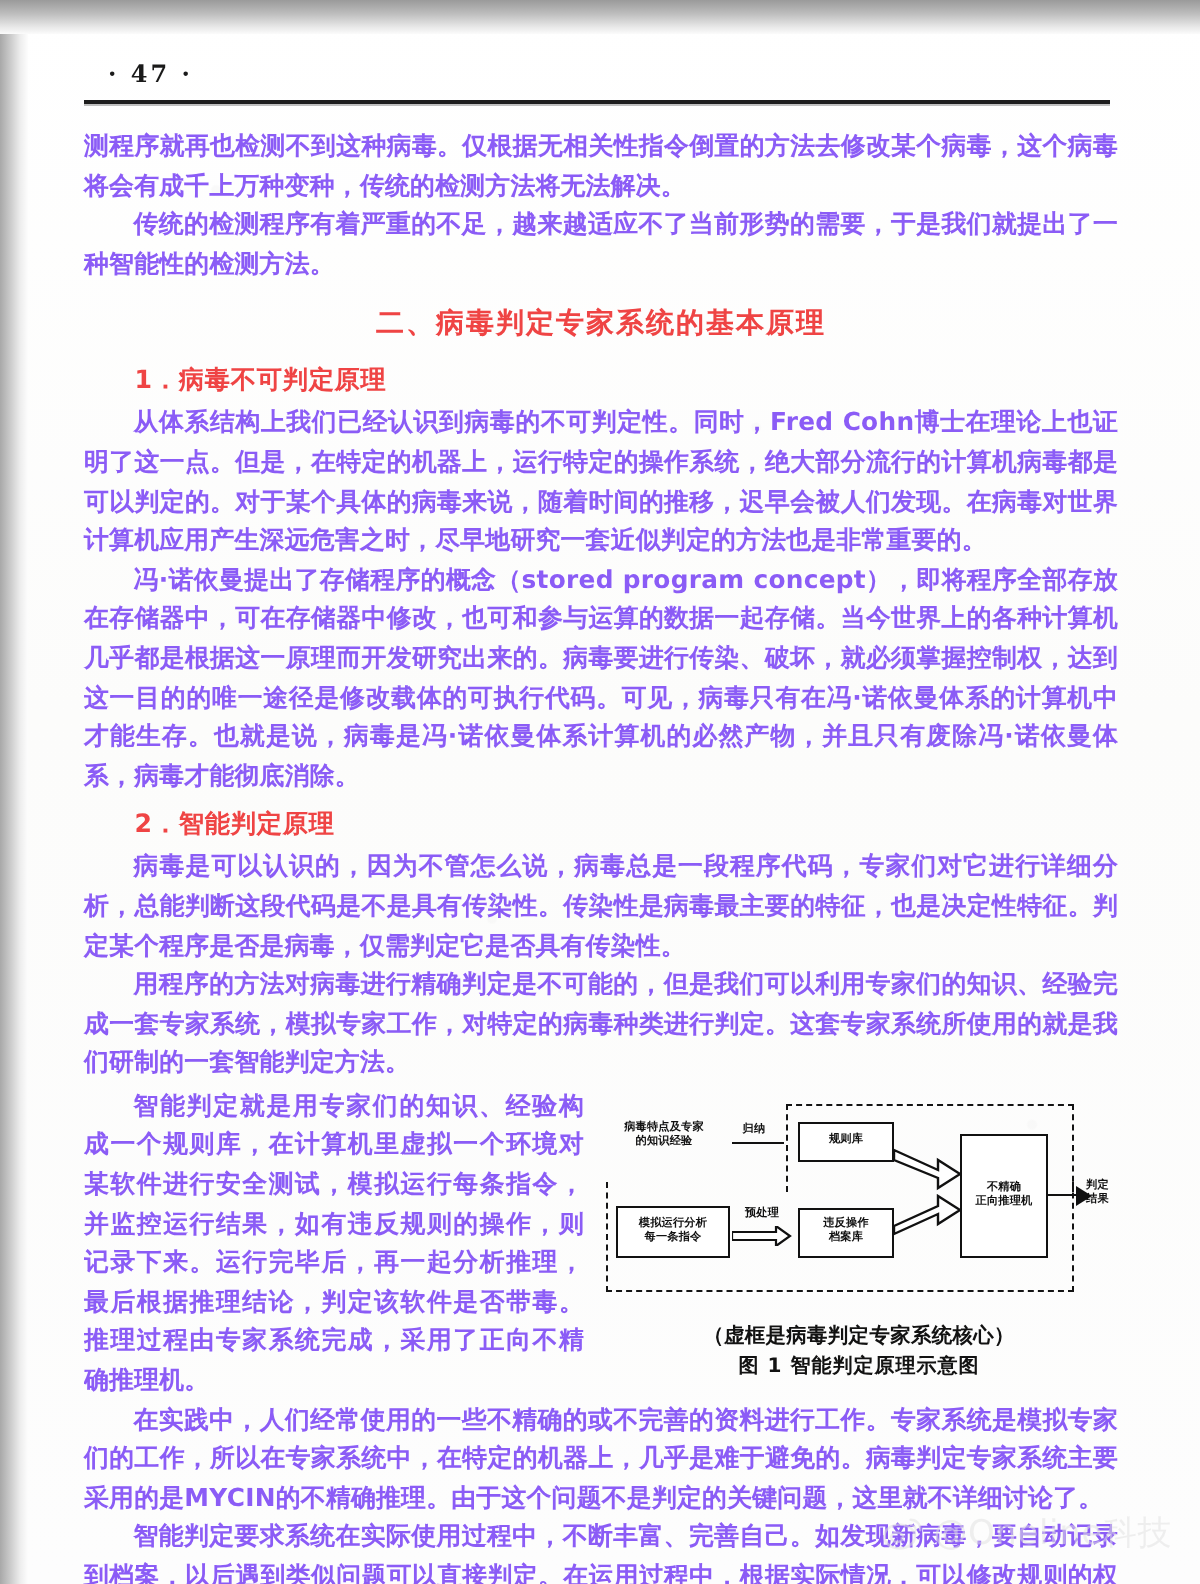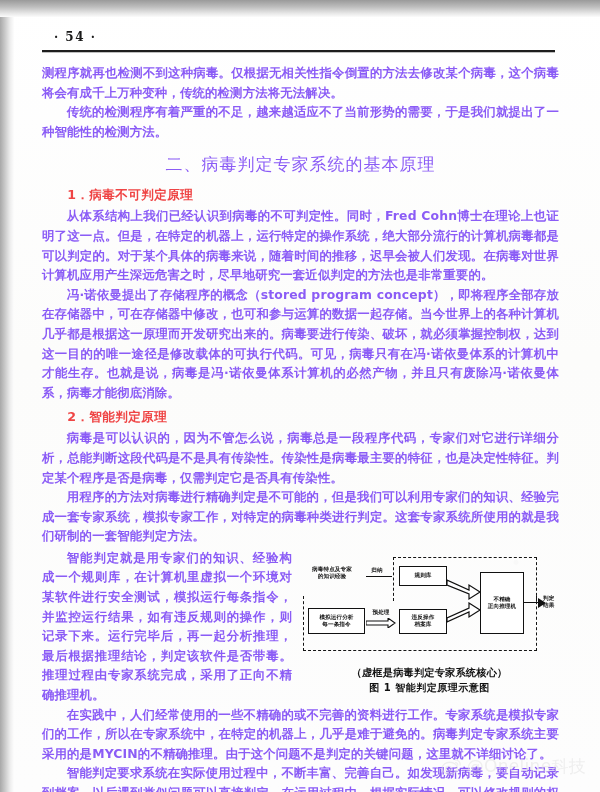--- a/index.html
+++ b/index.html
@@ -77,26 +77,26 @@
     text-align: justify;
     text-justify: inter-character;
     letter-spacing: 0.15px;
     color: #8b5cf6;
     -webkit-font-smoothing: none;
   }
   p.indent { text-indent: 2em; }
 
   h2.section-title {
     font-family: "DejaVu Sans", "Liberation Sans", sans-serif;
-    font-size: 17px;
-    font-weight: 400;
+    font-size: 14px;
+    font-weight: 700;
     text-align: center;
     margin: 12px 0 11px 0;
     letter-spacing: 1px;
-    color: #8b5cf6;
+    color: #ef4444;
   }
   h3.subsection {
     font-family: "DejaVu Sans", "Liberation Sans", sans-serif;
     font-size: 12.6px;
     font-weight: 700;
     margin: 7px 0 2px 0;
     text-indent: 2em;
     letter-spacing: 0.4px;
     color: #ef4444;
   }
@@ -197,21 +197,21 @@
 <body>
 
 <div id="page">
 
   <div id="paper-texture"></div>
   <div id="scan-edge-top"></div>
   <div id="scan-edge-left"></div>
 
   <div id="content">
 
-    <div class="folio">· 54 ·</div>
+    <div class="folio">· 47 ·</div>
     <div class="header-rule"></div>
 
     <p class="body">测程序就再也检测不到这种病毒。仅根据无相关性指令倒置的方法去修改某个病毒，这个病毒将会有成千上万种变种，传统的检测方法将无法解决。</p>
     <p class="body indent">传统的检测程序有着严重的不足，越来越适应不了当前形势的需要，于是我们就提出了一种智能性的检测方法。</p>
 
     <h2 class="section-title">二、病毒判定专家系统的基本原理</h2>
 
     <h3 class="subsection">1．病毒不可判定原理</h3>
     <p class="body indent">从体系结构上我们已经认识到病毒的不可判定性。同时，Fred Cohn博士在理论上也证明了这一点。但是，在特定的机器上，运行特定的操作系统，绝大部分流行的计算机病毒都是可以判定的。对于某个具体的病毒来说，随着时间的推移，迟早会被人们发现。在病毒对世界计算机应用产生深远危害之时，尽早地研究一套近似判定的方法也是非常重要的。</p>
     <p class="body indent">冯·诺依曼提出了存储程序的概念（stored program concept），即将程序全部存放在存储器中，可在存储器中修改，也可和参与运算的数据一起存储。当今世界上的各种计算机几乎都是根据这一原理而开发研究出来的。病毒要进行传染、破坏，就必须掌握控制权，达到这一目的的唯一途径是修改载体的可执行代码。可见，病毒只有在冯·诺依曼体系的计算机中才能生存。也就是说，病毒是冯·诺依曼体系计算机的必然产物，并且只有废除冯·诺依曼体系，病毒才能彻底消除。</p>

